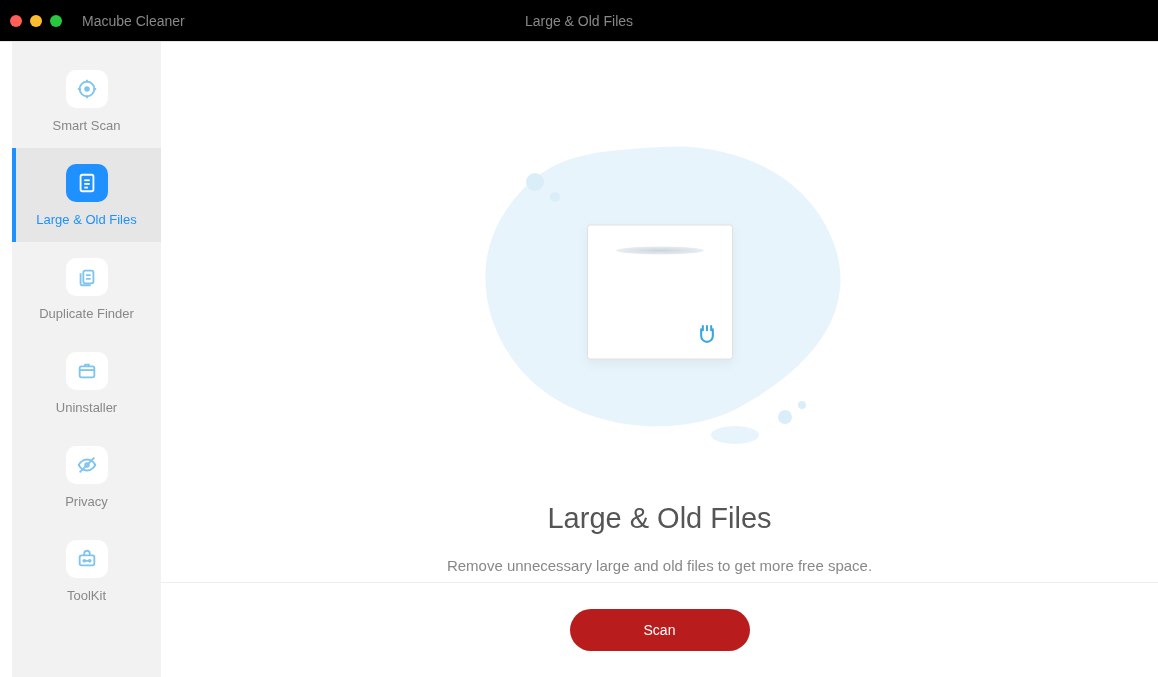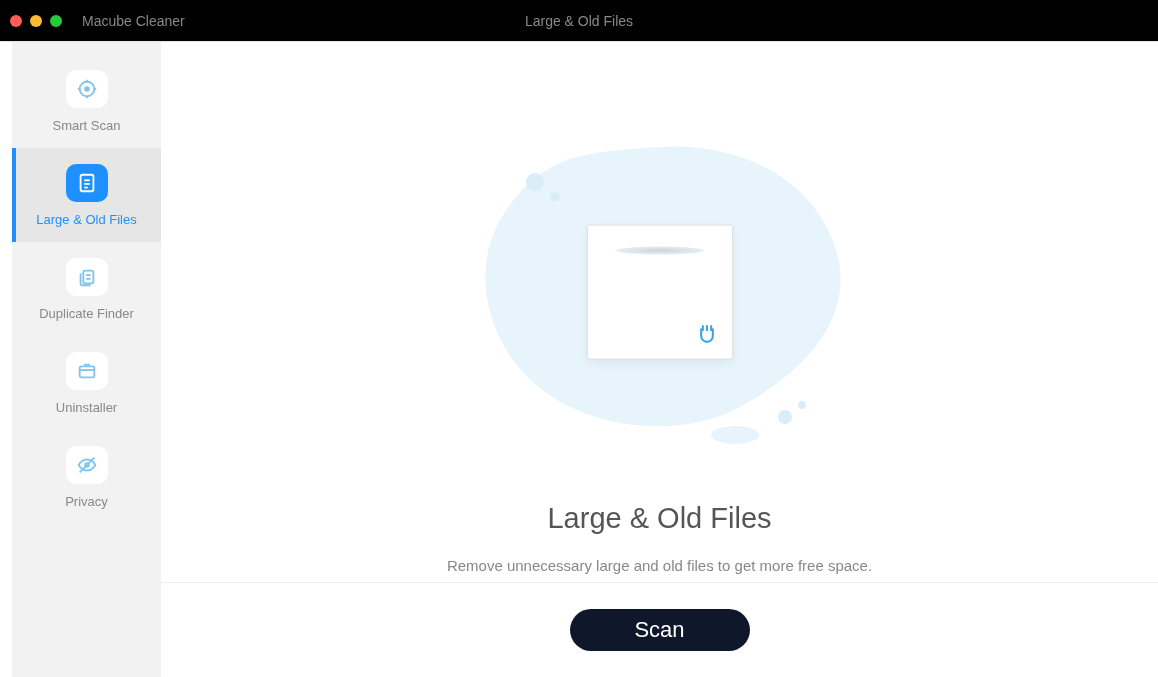--- a/index.html
+++ b/index.html
@@ -171,25 +171,25 @@
 .footer {
   height: 95px;
   border-top: 1px solid #eee;
   display: flex;
   align-items: center;
   justify-content: center;
 }
 .scan-btn {
   width: 180px;
   height: 42px;
-  background: #0f172a;
+  background: #b91c1c;
   color: #fff;
   border: none;
   border-radius: 23px;
-  font-size: 22px;
+  font-size: 14px;
   cursor: pointer;
 }
 </style>
 </head>
 <body>
 
 <div class="titlebar">
   <div class="traffic-lights">
     <div class="light red"></div>
     <div class="light yellow"></div>
@@ -255,20 +255,32 @@
       <div class="icon-box">
         <svg viewBox="0 0 24 24" fill="none" stroke="#7fc4ee" stroke-width="2">
           <path d="M3 12s3-6 9-6 9 6 9 6-3 6-9 6-9-6-9-6z"></path>
           <circle cx="12" cy="12" r="2"></circle>
             <line x1="4" y1="20" x2="20" y2="4"></line>
         </svg>
       </div>
       <div class="sidebar-label">Privacy</div>
     </div>
 
+    <div class="sidebar-item">
+      <div class="icon-box">
+        <svg viewBox="0 0 24 24" fill="none" stroke="#7fc4ee" stroke-width="2">
+          <rect x="4" y="8" width="16" height="11" rx="2"></rect>
+          <path d="M9 8V6a3 3 0 0 1 6 0v2"></path>
+            <circle cx="9" cy="14" r="1" fill="#7fc4ee"></circle>
+            <circle cx="15" cy="14" r="1" fill="#7fc4ee"></circle>
+            <line x1="9" y1="14" x2="15" y2="14"></line>
+        </svg>
+      </div>
+      <div class="sidebar-label">ToolKit</div>
+    </div>
 
   </div>
 
   <div class="main">
     <div class="content">
       <div class="illustration">
         <svg class="blob" viewBox="0 0 440 330">
           <path fill="#e8f4fb" d="M220 30 C290 25, 370 55, 395 130 C420 205, 355 260, 300 290 C245 320, 160 315, 105 275 C50 235, 25 155, 65 95 C105 35, 150 35, 220 30 Z"></path>
           <circle cx="95" cy="65" r="9" fill="#d9eef9"></circle>
           <circle cx="115" cy="80" r="5" fill="#d9eef9"></circle>

